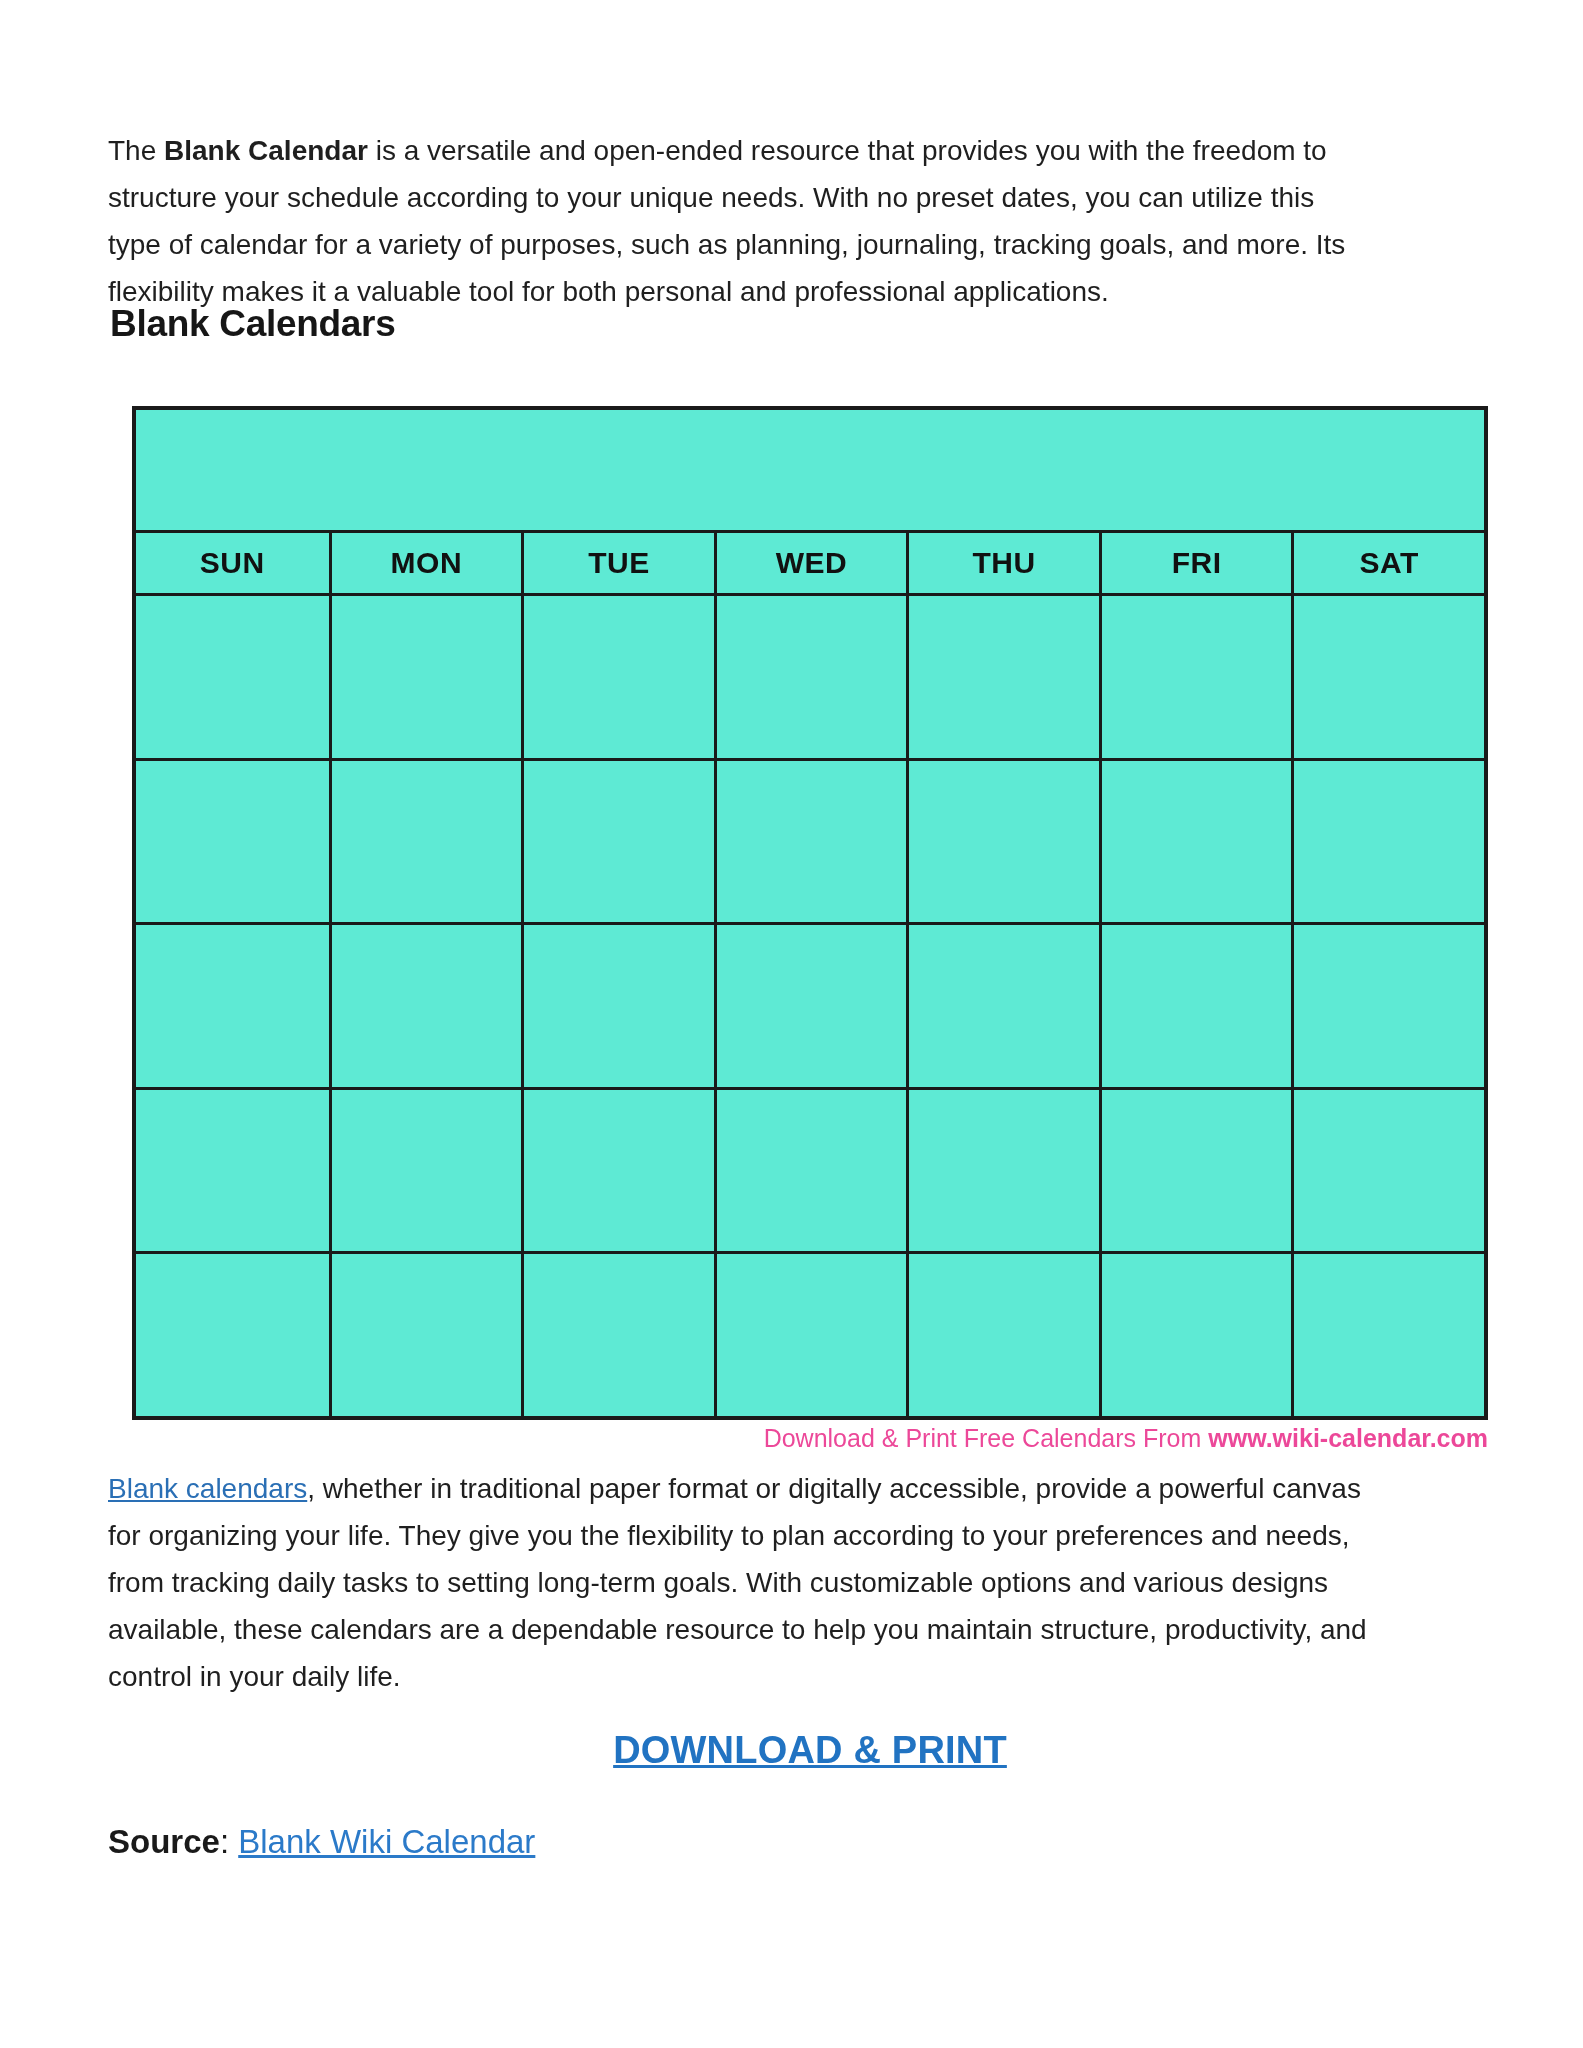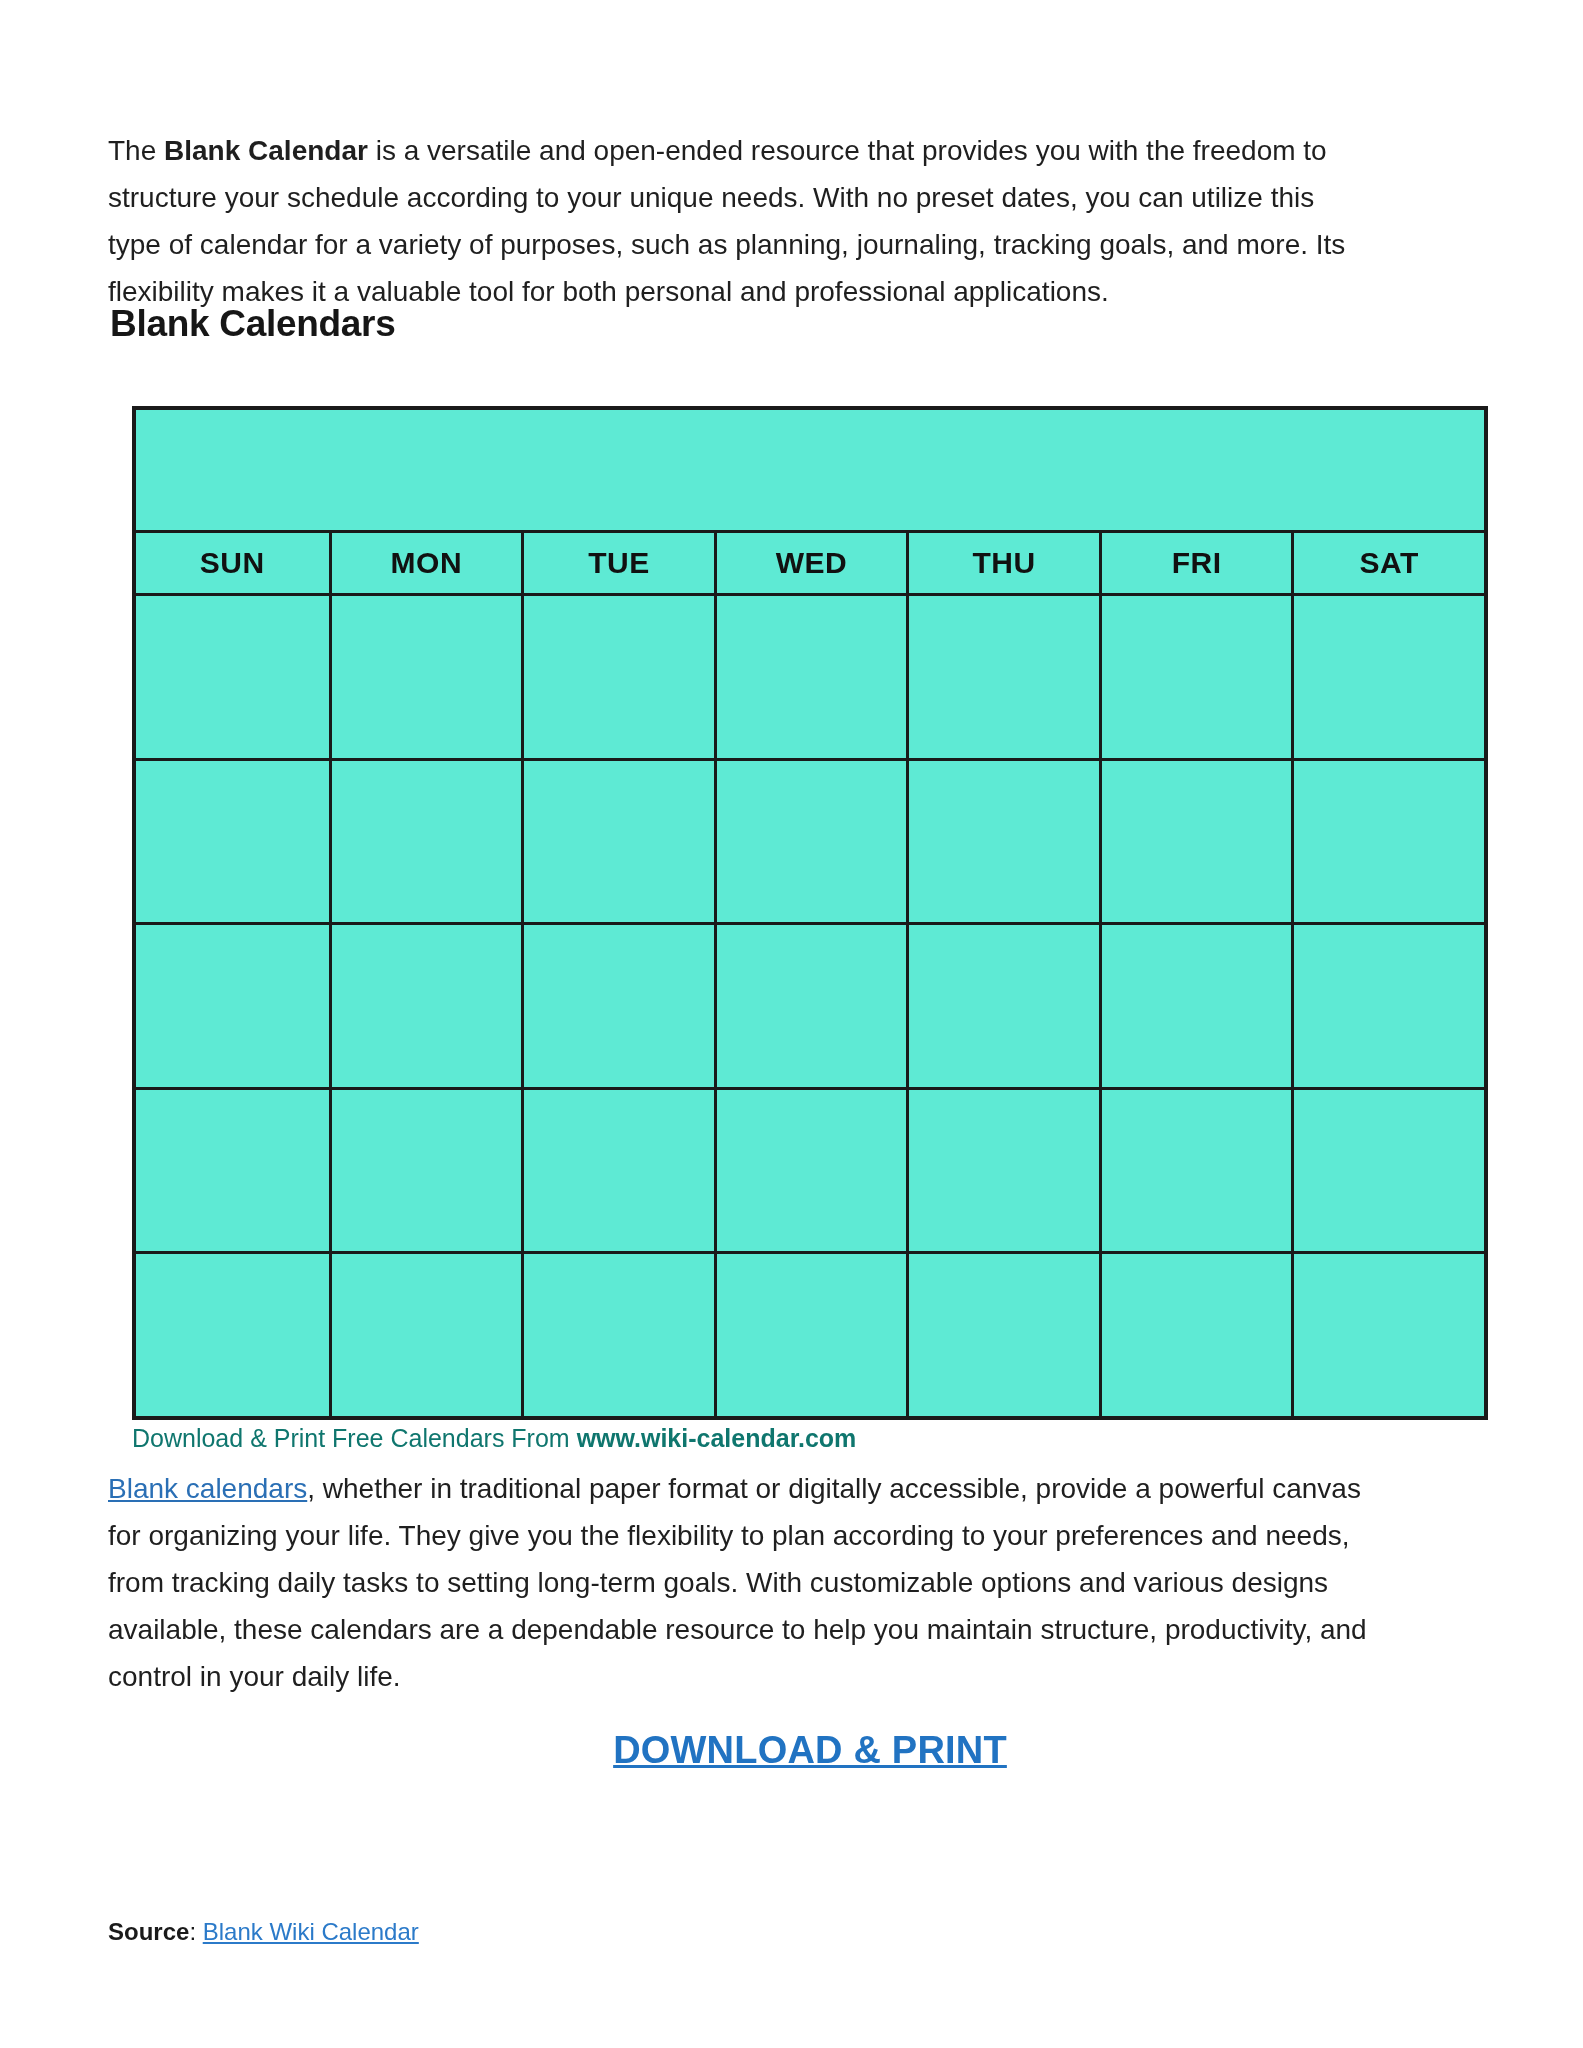--- a/index.html
+++ b/index.html
@@ -52,36 +52,36 @@
   .cal-grid > div:not(:nth-child(7n+1)){border-left:3px solid var(--line);}
   .cal-grid > div:nth-child(n+8){border-top:3px solid var(--line);}
   .day-cell{
     display:flex;align-items:center;justify-content:center;
     font-weight:bold;font-size:30px;color:#111;
     letter-spacing:0.5px;
   }
 
   .caption{
     position:absolute;left:132px;top:1422px;width:1356px;
-    text-align:left;font-size:25px;line-height:32px;color:#0f766e;
+    text-align:right;font-size:25px;line-height:32px;color:#ec4899;
     white-space:pre-line;
   }
 
   .download-wrap{
     position:absolute;left:132px;top:1729px;width:1356px;
     text-align:center;
   }
   a.download-link{
     font-weight:bold;font-size:38px;letter-spacing:0.2px;
     color:var(--download-blue);text-decoration:underline;cursor:pointer;
   }
 
   .source-line{
-    position:absolute;left:108px;top:1918px;
-    font-size:24px;color:#1a1a1a;
+    position:absolute;left:108px;top:1823px;
+    font-size:33px;color:#1a1a1a;
   }
   .source-line a{
     color:var(--source-blue);text-decoration:underline;cursor:pointer;
   }
 </style>
 </head>
 <body>
 
 <div class="page">
 

